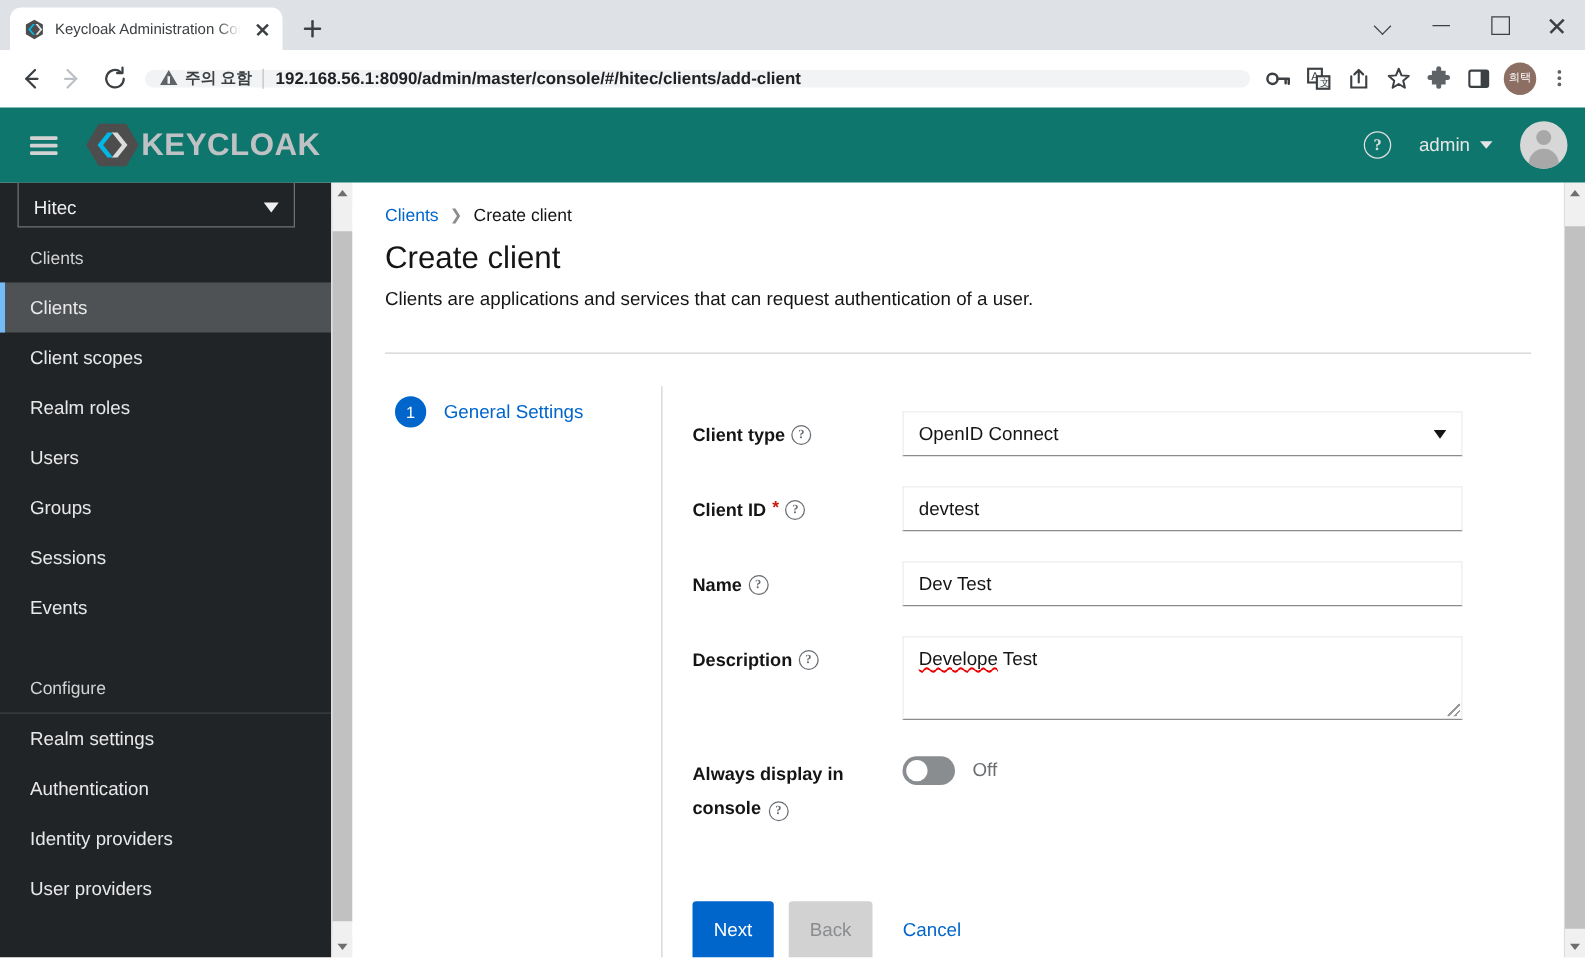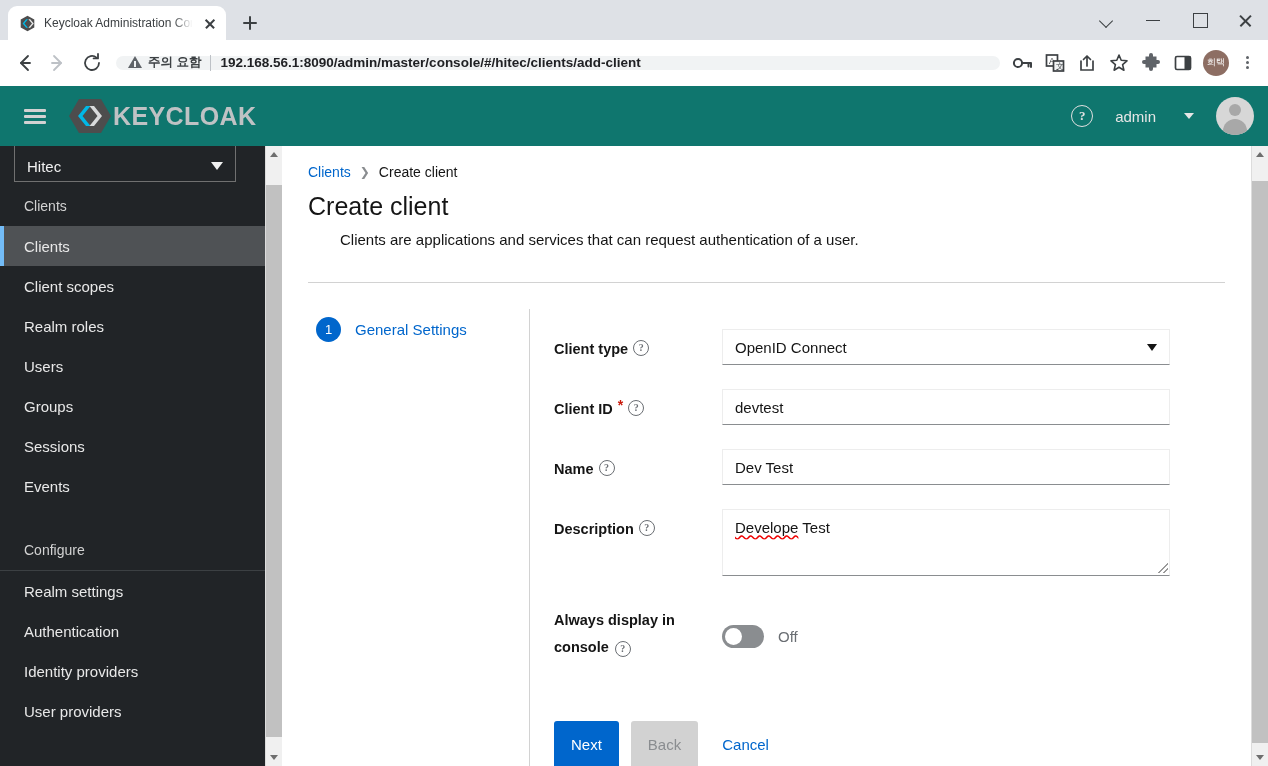--- a/index.html
+++ b/index.html
@@ -130,21 +130,21 @@
     font-size: 25px; font-weight: bold; color: #bfc2c4; letter-spacing: 0.4px;
   }
   .masthead-right {
     margin-left: auto; display: flex; align-items: center; gap: 22px;
   }
   .help-circle {
     width: 22px; height: 22px; border-radius: 50%; border: 1.7px solid #e0e0e0;
     color: #e0e0e0; font-size: 13px; display: flex; align-items: center;
     justify-content: center; font-family: "Liberation Serif", serif; font-weight: bold;
   }
-  .user-menu { display: flex; align-items: center; gap: 28px; color: #e6e6e6; font-size: 15px; }
+  .user-menu { display: flex; align-items: center; gap: 8px; color: #e6e6e6; font-size: 15px; }
   .caret-dn {
     width: 0; height: 0; border-left: 5px solid transparent;
     border-right: 5px solid transparent; border-top: 6px solid #e6e6e6;
   }
   .user-avatar {
     width: 38px; height: 38px; border-radius: 50%; background: #d7d7d7;
     position: relative; overflow: hidden; flex: 0 0 38px;
   }
   .user-avatar::before {
     content: ""; position: absolute; left: 13px; top: 7px;
@@ -212,21 +212,21 @@
 
   .breadcrumb {
     padding: 18px 0 0 26px; font-size: 14px; color: #151515;
     display: flex; align-items: center; gap: 9px;
   }
   .bc-link { color: #06c; }
   .bc-sep { color: #8a8d90; font-size: 12px; }
 
   .page-head { padding: 12px 26px 0 26px; }
   .page-title { font-size: 25px; font-weight: normal; color: #151515; }
-  .page-sub { font-size: 15px; color: #151515; margin-top: 10px; margin-left: 32px; }
+  .page-sub { font-size: 15px; color: #151515; margin-top: 10px; }
   .head-rule { height: 1px; background: #d2d2d2; margin-top: 34px; }
 
   .wizard { display: flex; padding: 26px 0 0 0; }
   .steps {
     width: 248px; flex: 0 0 248px; padding-left: 26px;
     border-right: 1px solid #d2d2d2; min-height: 430px;
   }
   .step {
     display: flex; align-items: center; gap: 14px; padding: 8px 0 0 8px;
   }
@@ -277,21 +277,21 @@
   }
   .spell { text-decoration: underline wavy #e00; text-decoration-skip-ink: none; }
   .ta-grip {
     position: absolute; right: 2px; bottom: 3px; width: 10px; height: 10px;
     pointer-events: none;
     background:
       linear-gradient(135deg, transparent 45%, #9a9a9a 45%, #9a9a9a 56%, transparent 56%),
       linear-gradient(135deg, transparent 72%, #9a9a9a 72%, #9a9a9a 83%, transparent 83%);
   }
 
-  .toggle-row { display: flex; align-items: center; gap: 14px; padding-top: 5px; margin-top: 20px; }
+  .toggle-row { display: flex; align-items: center; gap: 14px; padding-top: 5px; }
   .toggle {
     width: 42px; height: 23px; border-radius: 12px; background: #8a8d90;
     position: relative; flex: 0 0 42px;
   }
   .toggle::after {
     content: ""; position: absolute; left: 3px; top: 3px;
     width: 17px; height: 17px; border-radius: 50%; background: #fff;
   }
   .toggle-text { font-size: 15px; color: #6a6e73; }
 

